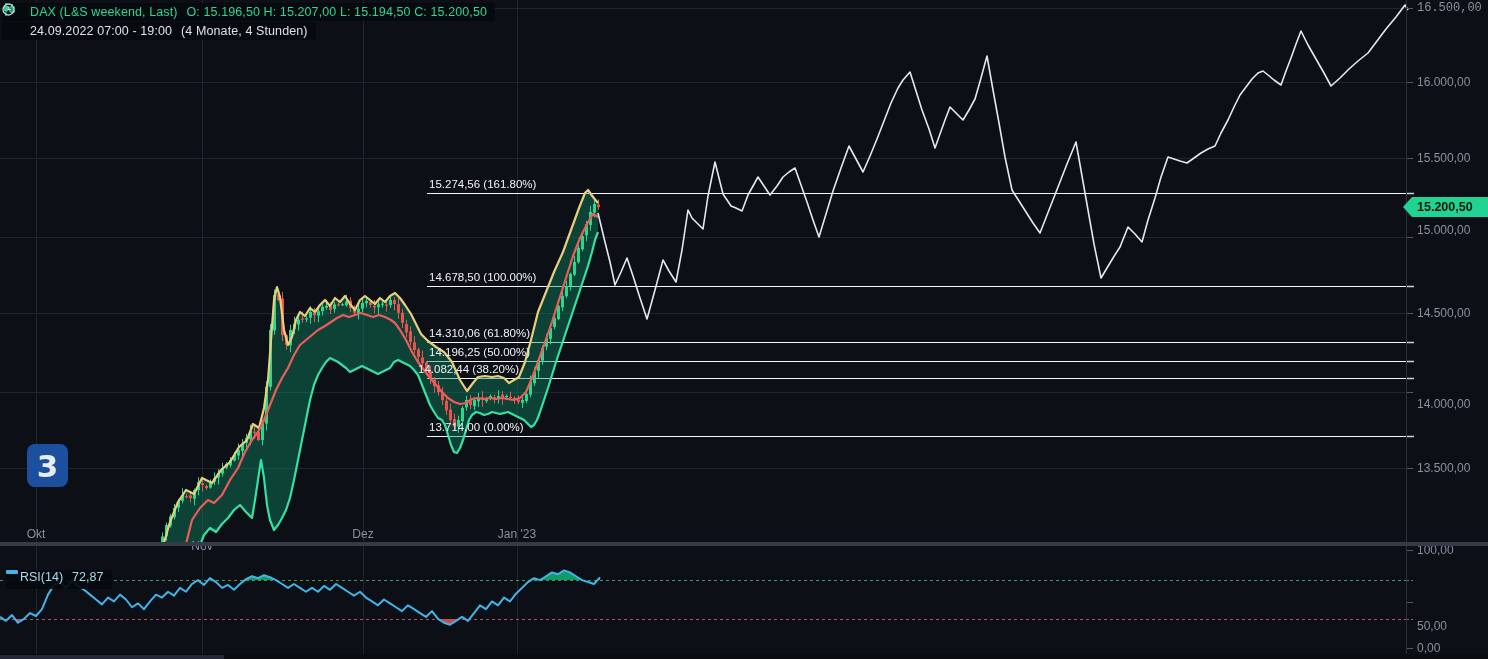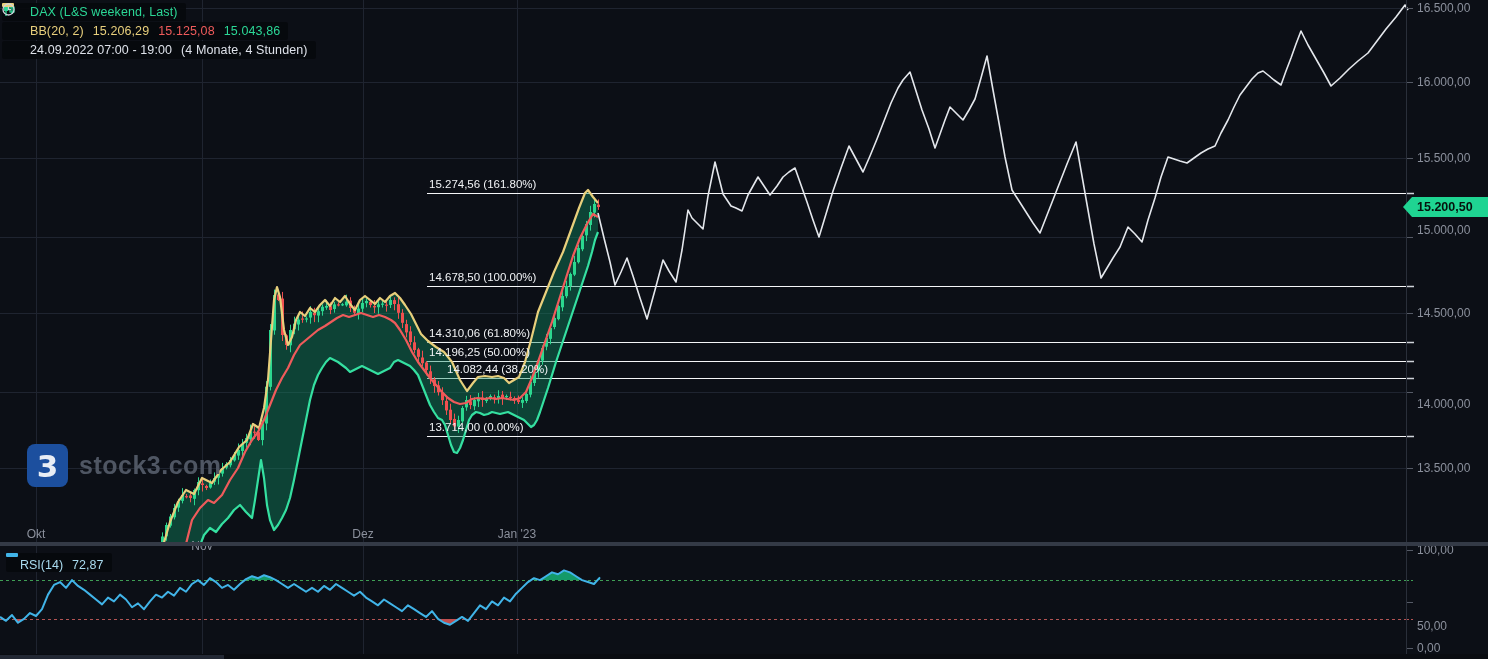--- a/index.html
+++ b/index.html
@@ -18,21 +18,21 @@
     display:flex;align-items:center;justify-content:center;font-size:31px;font-weight:bold;
     font-family:"DejaVu Sans",sans-serif;}
   .wm-text{margin-left:11px;font-size:25px;font-weight:bold;color:#4f5663;letter-spacing:.5px;}
   .price-badge{position:absolute;left:1403px;top:197px;width:85px;height:20px;z-index:25;
     background:#1fd492;color:#06130d;font-size:12.5px;font-weight:bold;
     display:flex;align-items:center;justify-content:flex-start;padding-left:14px;box-sizing:border-box;
     clip-path:polygon(0 50%,9px 0,100% 0,100% 100%,9px 100%);}
   .axis-label{position:absolute;color:#8b909c;font-size:12px;transform:translateY(-50%);z-index:8;}
   .month-label{position:absolute;top:527px;color:#8b909c;font-size:12px;transform:translateX(-50%);z-index:8;}
   .fib-label{position:absolute;color:#f0f2f5;font-size:11.5px;z-index:20;transform:translateY(-100%);padding-bottom:3px;}
-  .rsi-legend{position:absolute;left:6px;top:553px;z-index:30;display:flex;align-items:flex-end;height:19px;
+  .rsi-legend{position:absolute;left:6px;top:570px;z-index:30;display:flex;align-items:flex-start;height:19px;
     background:rgba(7,9,13,0.92);padding:0 9px 0 7px;border-radius:2px;font-size:12.5px;color:#a9daee;}
   .rsi-legend .ico{margin-right:7px;display:inline-flex;}
   .divider{position:absolute;left:0;top:542px;width:1488px;height:4px;background:#343a46;z-index:12;}
   .axis-sep{position:absolute;left:1406px;top:0;width:1px;height:659px;background:#2a2f3a;z-index:9;}
   .bottom-strip{position:absolute;left:0;top:654px;width:1488px;height:5px;background:#0a0c11;z-index:13;}
   .bottom-strip-seg{position:absolute;left:0;top:655px;width:224px;height:4px;background:#232834;z-index:14;}
 </style>
 </head>
 <body>
 
@@ -330,31 +330,21 @@
     <div class="legend-row">
       <span class="ico">
         <svg width="14" height="13" viewBox="0 0 14 13">
           <line x1="4" y1="0" x2="4" y2="13" stroke="#2bd796" stroke-width="1.4"></line>
           <rect x="2" y="3" width="4" height="5" fill="#2bd796"></rect>
           <line x1="10" y1="1" x2="10" y2="11" stroke="#2bd796" stroke-width="1.4"></line>
           <rect x="8" y="4" width="4" height="5" fill="none" stroke="#2bd796" stroke-width="1.2"></rect>
         </svg>
       </span>
       <span class="t-green">DAX (L&amp;S weekend, Last)</span>
-    </div>
-    <div class="legend-row">
-      <span class="ico">
-        <svg width="12" height="4" viewBox="0 0 12 4">
-            <rect x="0" y="0" width="12" height="4" rx="1" fill="#e8cf7c"></rect>
-          </svg>
-      </span>
-      <span class="t-yellow">BB(20, 2)</span>
-      <span class="t-yellow sp">15.206,29</span>
-      <span class="t-red sp">15.125,08</span>
-      <span class="t-green sp">15.043,86</span>
+      <span class="t-green sp">O: 15.196,50  H: 15.207,00  L: 15.194,50  C: 15.200,50</span>
     </div>
     <div class="legend-row">
       <span class="ico">
         <svg width="13" height="13" viewBox="0 0 13 13">
           <circle cx="6.5" cy="6.5" r="5.5" fill="none" stroke="#d0d4dc" stroke-width="1.3"></circle>
           <path d="M6.5 3.4 V6.7 H9" fill="none" stroke="#d0d4dc" stroke-width="1.3"></path>
         </svg>
       </span>
       <span class="t-white">24.09.2022 07:00 - 19:00</span>
       <span class="t-white sp">(4 Monate, 4 Stunden)</span>
@@ -366,45 +356,44 @@
       <svg width="12" height="4" viewBox="0 0 12 4">
           <rect x="0" y="0" width="12" height="4" rx="1" fill="#41b4e8"></rect>
         </svg>
     </span>
     <span>RSI(14)</span>
     <span class="sp">72,87</span>
   </div>
 
   <div class="watermark">
     <div class="wm-logo">3</div>
-    <div class="wm-text">stock3.com</div>
   </div>
 
   <div class="price-badge">15.200,50</div>
 
   <div class="divider"></div>
   <div class="axis-sep"></div>
   <div class="bottom-strip"></div>
   <div class="bottom-strip-seg"></div>
 
   <div id="gen-labels">
-      <div class="axis-label" style="left: 1417px; top: 8px;">16.500,00</div>
+      <div class="axis-label" style="left: 1417px; top: 8px; font-family: Liberation Mono, monospace;">16.500,00</div>
       <div class="axis-label" style="left: 1417px; top: 82px;">16.000,00</div>
       <div class="axis-label" style="left: 1417px; top: 158px;">15.500,00</div>
       <div class="axis-label" style="left: 1417px; top: 230px;">15.000,00</div>
       <div class="axis-label" style="left: 1417px; top: 313px;">14.500,00</div>
       <div class="axis-label" style="left: 1417px; top: 404px;">14.000,00</div>
       <div class="axis-label" style="left: 1417px; top: 468px;">13.500,00</div>
       <div class="axis-label" style="left: 1417px; top: 550px;">100,00</div>
       <div class="axis-label" style="left: 1417px; top: 602px; margin-top: 24px;">50,00</div>
       <div class="axis-label" style="left: 1417px; top: 648px;">0,00</div>
       <div class="month-label" style="left: 36px;">Okt</div>
       <div class="month-label" style="left: 202px; margin-top: 12px;">Nov</div>
       <div class="month-label" style="left: 363px;">Dez</div>
       <div class="month-label" style="left: 517px;">Jan '23</div>
       <div class="fib-label" style="left: 429px; top: 193px;">15.274,56 (161.80%)</div>
       <div class="fib-label" style="left: 429px; top: 286px;">14.678,50 (100.00%)</div>
       <div class="fib-label" style="left: 429px; top: 342px;">14.310,06 (61.80%)</div>
       <div class="fib-label" style="left: 429px; top: 361px;">14.196,25 (50.00%)</div>
-      <div class="fib-label" style="left: 447px; top: 378px;">14.082,44 (38.20%)</div>
+      <div class="fib-label" style="left: 418px; top: 378px;">14.082,44 (38.20%)</div>
       <div class="fib-label" style="left: 429px; top: 436px;">13.714,00 (0.00%)</div>
     </div>
 </div>
 
 </body></html>

